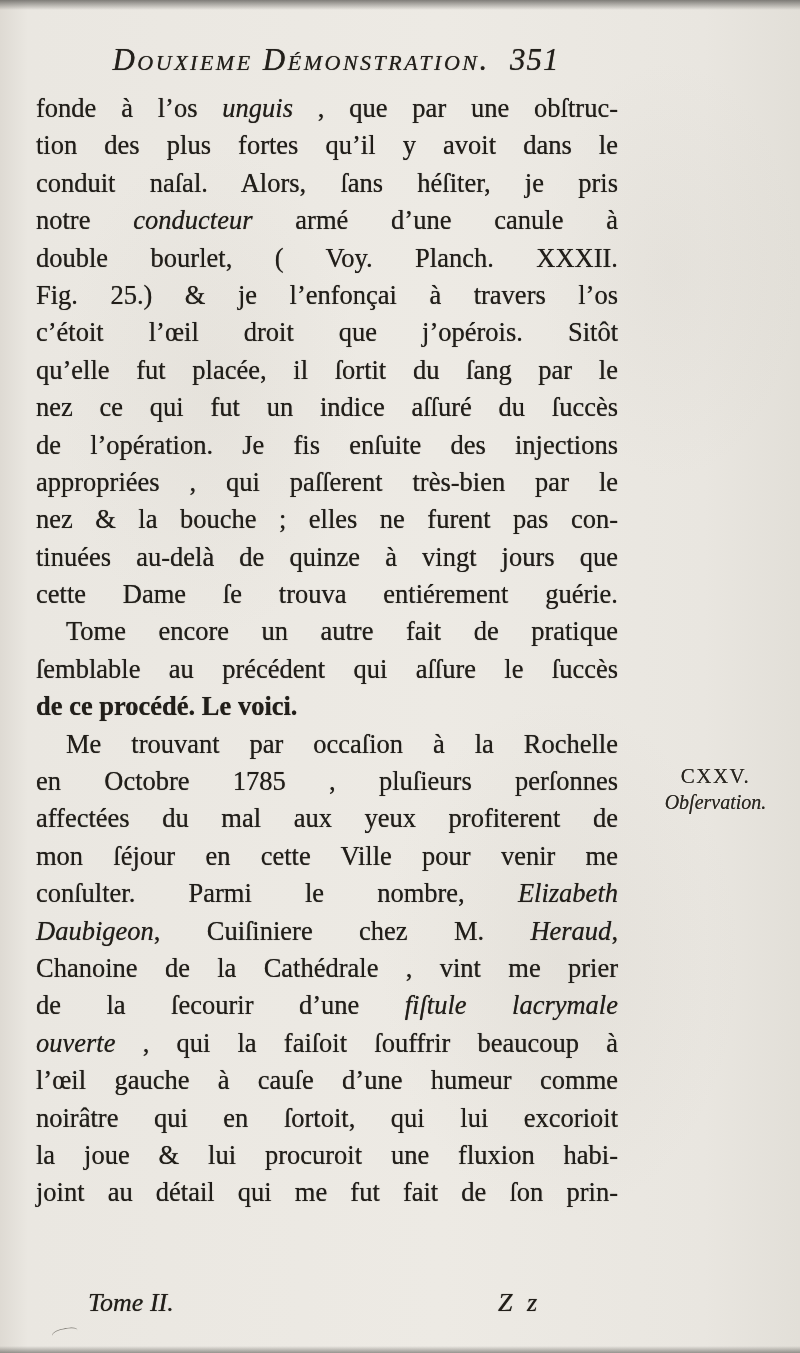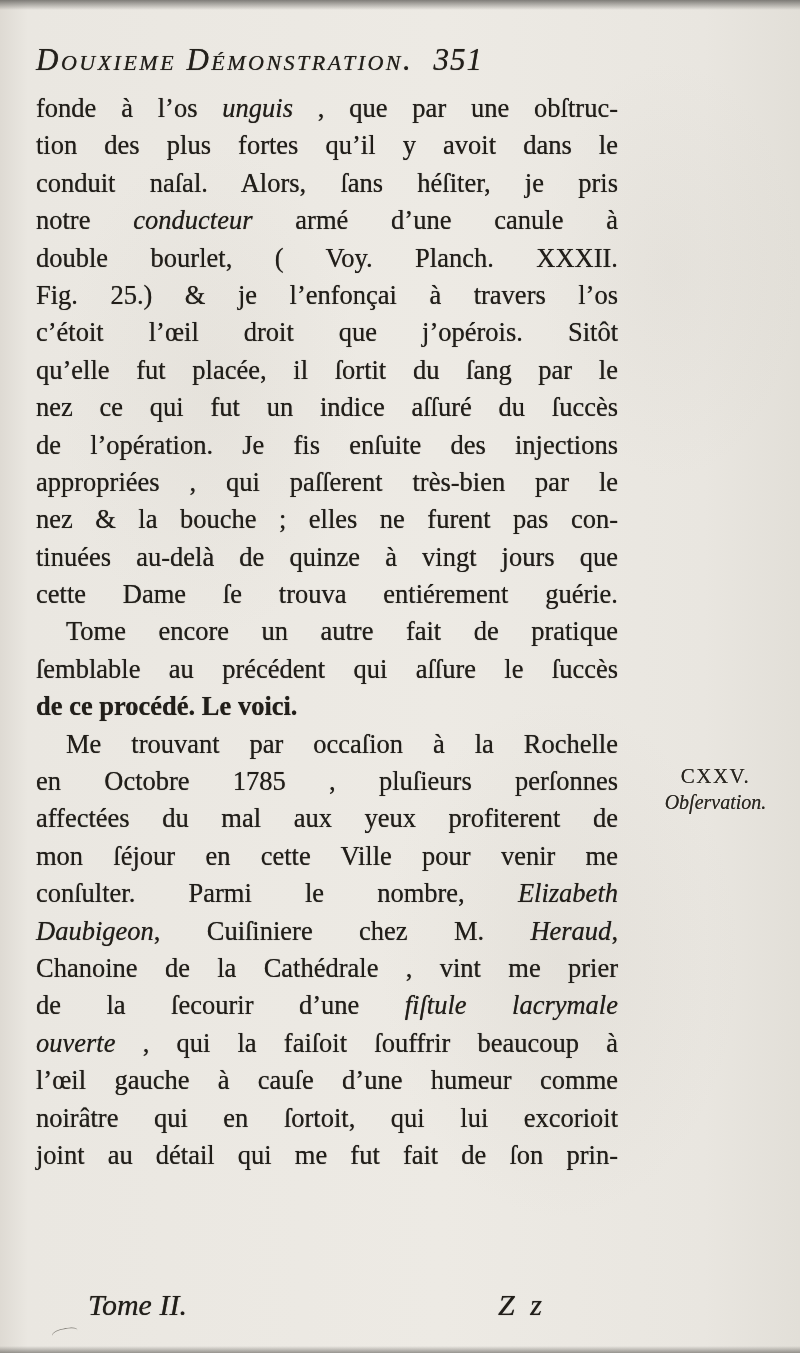--- a/index.html
+++ b/index.html
@@ -30,21 +30,21 @@
   }
   .tone.t1 { left: 60px; top: 140px; width: 300px; height: 500px; background: radial-gradient(closest-side, rgba(180,174,163,0.10), rgba(180,174,163,0)); }
   .tone.t2 { left: 380px; top: 700px; width: 360px; height: 520px; background: radial-gradient(closest-side, rgba(180,174,163,0.12), rgba(180,174,163,0)); }
   .tone.t3 { left: 540px; top: 60px; width: 260px; height: 420px; background: radial-gradient(closest-side, rgba(185,180,170,0.10), rgba(185,180,170,0)); }
 
   .running-head {
     position: absolute;
     left: 36px;
     top: 42px;
     width: 600px;
-    text-align: left;
+    text-align: center;
     font-style: italic;
     font-variant: small-caps;
     font-size: 31px;
     letter-spacing: 2.5px;
     white-space: nowrap;
     color: #23201b;
     text-shadow: 0 0 0.7px rgba(35,32,27,0.85);
   }
   .running-head .pagenum {
     font-variant: normal;
@@ -99,21 +99,21 @@
     font-size: 20px;
     font-style: italic;
   }
 
   .footer-row {
     position: absolute;
     left: 36px;
     top: 1288px;
     width: 582px;
     height: 42px;
-    font-size: 30px;
+    font-size: 26px;
   }
   .tome {
     position: absolute;
     left: 52px;
     top: 0;
     font-style: italic;
     text-shadow: 0 0 0.8px rgba(33,30,26,0.85);
   }
   .signature {
     position: absolute;
@@ -170,20 +170,21 @@
       <div class="line"><span>en Octobre 1785 , pluſieurs perſonnes</span></div>
       <div class="line"><span>affectées du mal aux yeux profiterent de</span></div>
       <div class="line"><span>mon ſéjour en cette Ville pour venir me</span></div>
       <div class="line"><span>conſulter.  Parmi le nombre, </span><span class="it">Elizabeth</span></div>
       <div class="line"><span class="it">Daubigeon</span><span>,  Cuiſiniere chez M. </span><span class="it">Heraud</span><span>,</span></div>
       <div class="line"><span>Chanoine de la Cathédrale ,  vint me prier</span></div>
       <div class="line"><span>de la ſecourir d’une </span><span class="it">fiſtule lacrymale</span></div>
       <div class="line"><span class="it">ouverte</span><span> , qui la faiſoit ſouffrir beaucoup à</span></div>
       <div class="line"><span>l’œil gauche à cauſe d’une humeur comme</span></div>
       <div class="line"><span>noirâtre qui en ſortoit, qui lui excorioit</span></div>
+      <div class="line"><span>la joue &amp; lui procuroit une fluxion habi-</span></div>
       <div class="line"><span>joint au détail qui me fut fait de ſon prin-</span></div>
     </div>
 
   <div class="margin-note">
     <div class="note-number">CXXV.</div>
     <div class="note-label">Obſervation.</div>
   </div>
 
   <div class="footer-row">
     <span class="tome">Tome II.</span>

